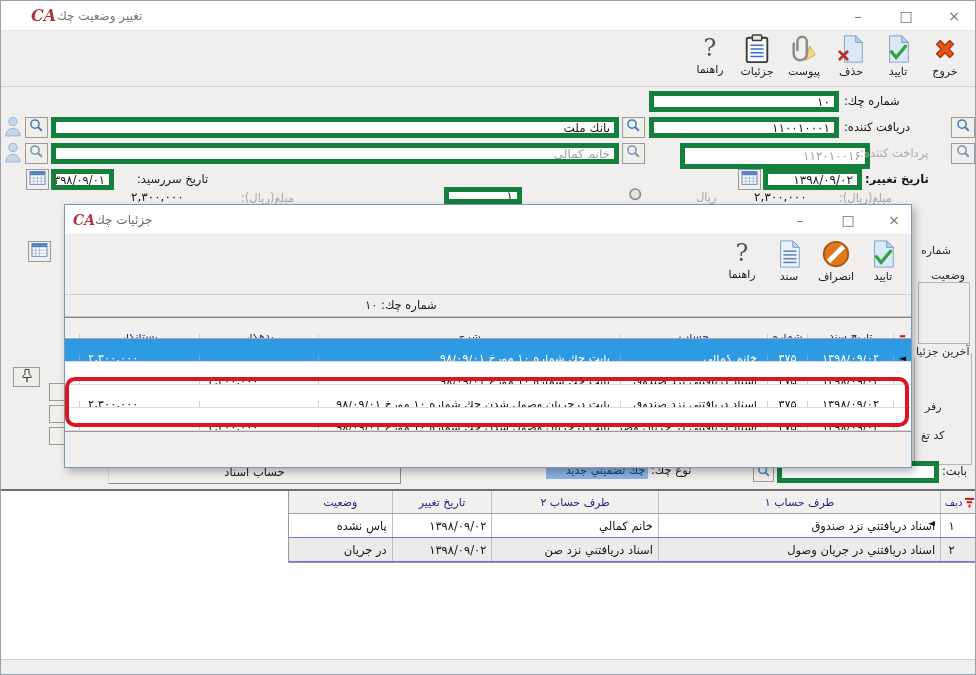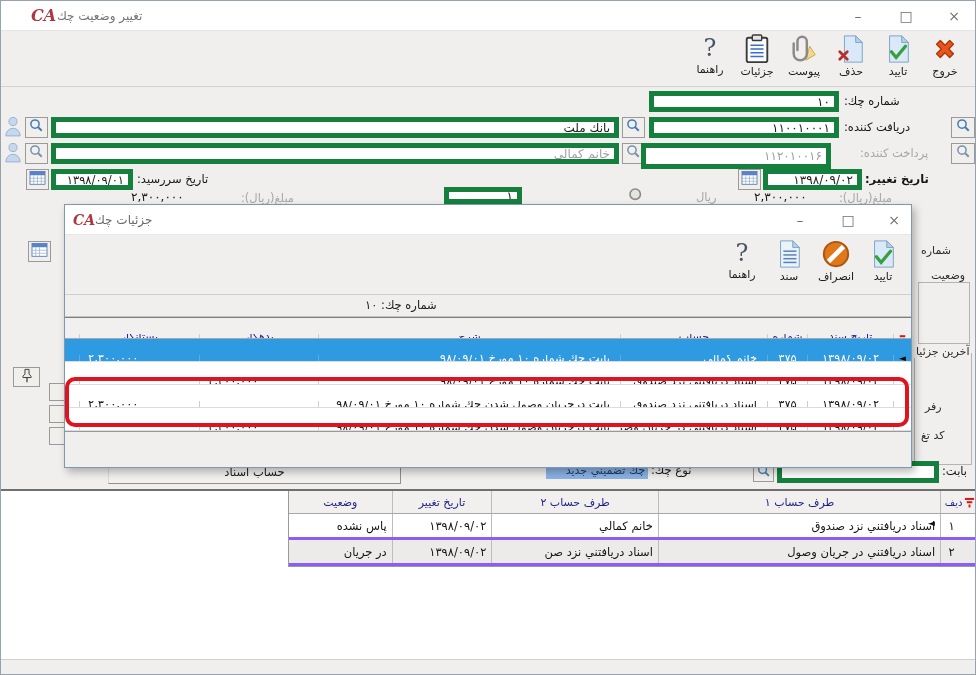--- a/index.html
+++ b/index.html
@@ -46,21 +46,21 @@
   .txtcell{direction:rtl;justify-content:flex-start;padding-right:10px;}
   .midcell{justify-content:center;}
   .drow.sel{background:#2e9ae2;}
   .drow.sel .dcell{color:#ffffff;border-left-color:#58aee8;}
   .tri{font-size:9px;color:#101010;line-height:1;}
   
   .red-rect{left:64px;top:376px;width:844px;height:50px;border:4px solid #e0141f;border-radius:10px;z-index:30;background:transparent;}
   
   .bottom-panel{left:0;top:488px;width:974px;height:186px;background:#ffffff;border-top:2px solid #6f6f6f;}
   .stable{left:287px;top:490px;width:689px;background:#fff;border:1px solid #9a9a9a;border-top:none;z-index:2;}
-  .srow{display:flex;height:23px;background:#fff;border-bottom:3px solid #8b5cf6;}
+  .srow{display:flex;height:23px;background:#fff;border-bottom:1px solid #8b5cf6;}
   .srow.alt{background:#ecebe9;}
   .shead{height:22px;background:#f1f0ee;border-bottom:1px solid #a8a8a8;}
   .shead .scell{color:#1c1c8a;font-size:11px;justify-content:center;}
   .scell{border-left:1px solid #bdbdbd;font-size:11.5px;color:#141414;display:flex;align-items:center;overflow:hidden;white-space:nowrap;box-sizing:border-box;}
   .s-status{width:103px;}.s-date{width:100px;}.s-acc2{width:167px;}.s-acc1{width:283px;}.s-row{width:22px;justify-content:center;}.s-gut{width:14px;border-left:none;justify-content:center;}
   .s-txt{direction:rtl;justify-content:flex-start;padding-right:5px;}
   .bstrip{left:0;top:658px;width:974px;height:16px;background:#f0efed;border-top:1px solid #cfcfcd;}
   .selblue{background:#8ab2e4;color:#16395f;font-size:11px;display:flex;align-items:center;direction:rtl;padding:0 3px;overflow:hidden;white-space:nowrap;}
   .btn3d{background:#f2f1ef;border:1px solid #8f8f8f;border-top-color:#d9d9d9;border-left-color:#d9d9d9;
     display:flex;align-items:center;justify-content:center;font-size:11.5px;color:#1a1a1a;}
@@ -156,21 +156,21 @@
           <line x1="12" y1="12" x2="17" y2="17" stroke="#4a7ab0" stroke-width="2.5"></line>
         </svg></span>
   </div>
 
   <div class="abs mini" style="left:621px;top:142px;width:23px;height:21px;">
     <span><svg width="15" height="15" viewBox="0 0 20 20">
           <circle cx="8" cy="8" r="5.5" fill="#eef2f5" stroke="#7a92a8" stroke-width="2"></circle>
           <line x1="12" y1="12" x2="17" y2="17" stroke="#7a92a8" stroke-width="2.5"></line>
         </svg></span>
   </div>
-  <div class="abs input gray" style="left:640px;top:142px;width:190px;height:26px;">۱۱۲۰۱۰۰۱۶</div>
+  <div class="abs input gray" style="left:679px;top:142px;width:190px;height:26px;">۱۱۲۰۱۰۰۱۶</div>
   <span class="abs lbl gray" style="left:843px;top:145px;margin-left:16px;">پرداخت كننده:</span>
   <div class="abs mini" style="left:950px;top:142px;width:24px;height:21px;">
     <span><svg width="15" height="15" viewBox="0 0 20 20">
           <circle cx="8" cy="8" r="5.5" fill="#eef2f5" stroke="#7a92a8" stroke-width="2"></circle>
           <line x1="12" y1="12" x2="17" y2="17" stroke="#7a92a8" stroke-width="2.5"></line>
         </svg></span>
   </div>
 
   <div class="abs mini" style="left:737px;top:168px;width:23px;height:21px;">
     <span><svg width="17" height="15" viewBox="0 0 22 20">
@@ -218,21 +218,21 @@
           <rect x="1" y="2" width="20" height="5" fill="#5a82c8"></rect>
           <g stroke="#9ab0cc" stroke-width="1">
             <line x1="6" y1="7" x2="6" y2="19"></line>
             <line x1="11" y1="7" x2="11" y2="19"></line>
             <line x1="16" y1="7" x2="16" y2="19"></line>
             <line x1="1" y1="11" x2="21" y2="11"></line>
             <line x1="1" y1="15" x2="21" y2="15"></line>
           </g>
         </svg></span>
   </div>
-  <div class="abs input" style="left:50px;top:168px;width:82px;height:21px;font-size:11.5px;">۱۳۹۸/۰۹/۰۱</div>
+  <div class="abs input" style="left:50px;top:168px;width:63px;height:21px;font-size:11.5px;">۱۳۹۸/۰۹/۰۱</div>
   <span class="abs lbl" style="left:136px;top:171px;">تاريخ سررسيد:</span>
 
   <span class="abs lbl" style="left:130px;top:189px;font-size:12px;">۲,۳۰۰,۰۰۰</span>
   <span class="abs lbl gray" style="left:240px;top:190px;">مبلغ(ريال):</span>
   <div class="abs input" style="left:443px;top:186px;width:78px;height:17px;">۱</div>
   <span class="abs" style="left:627px;top:186px;"><svg width="16" height="16" viewBox="0 0 20 20">
         <circle cx="9" cy="9" r="6.5" fill="#e4e4e0" stroke="#8a8a86" stroke-width="2"></circle>
       </svg></span>
   <span class="abs lbl gray" style="left:695px;top:189px;">ريال</span>
   <span class="abs lbl" style="left:753px;top:189px;font-size:12px;">۲,۳۰۰,۰۰۰</span>

